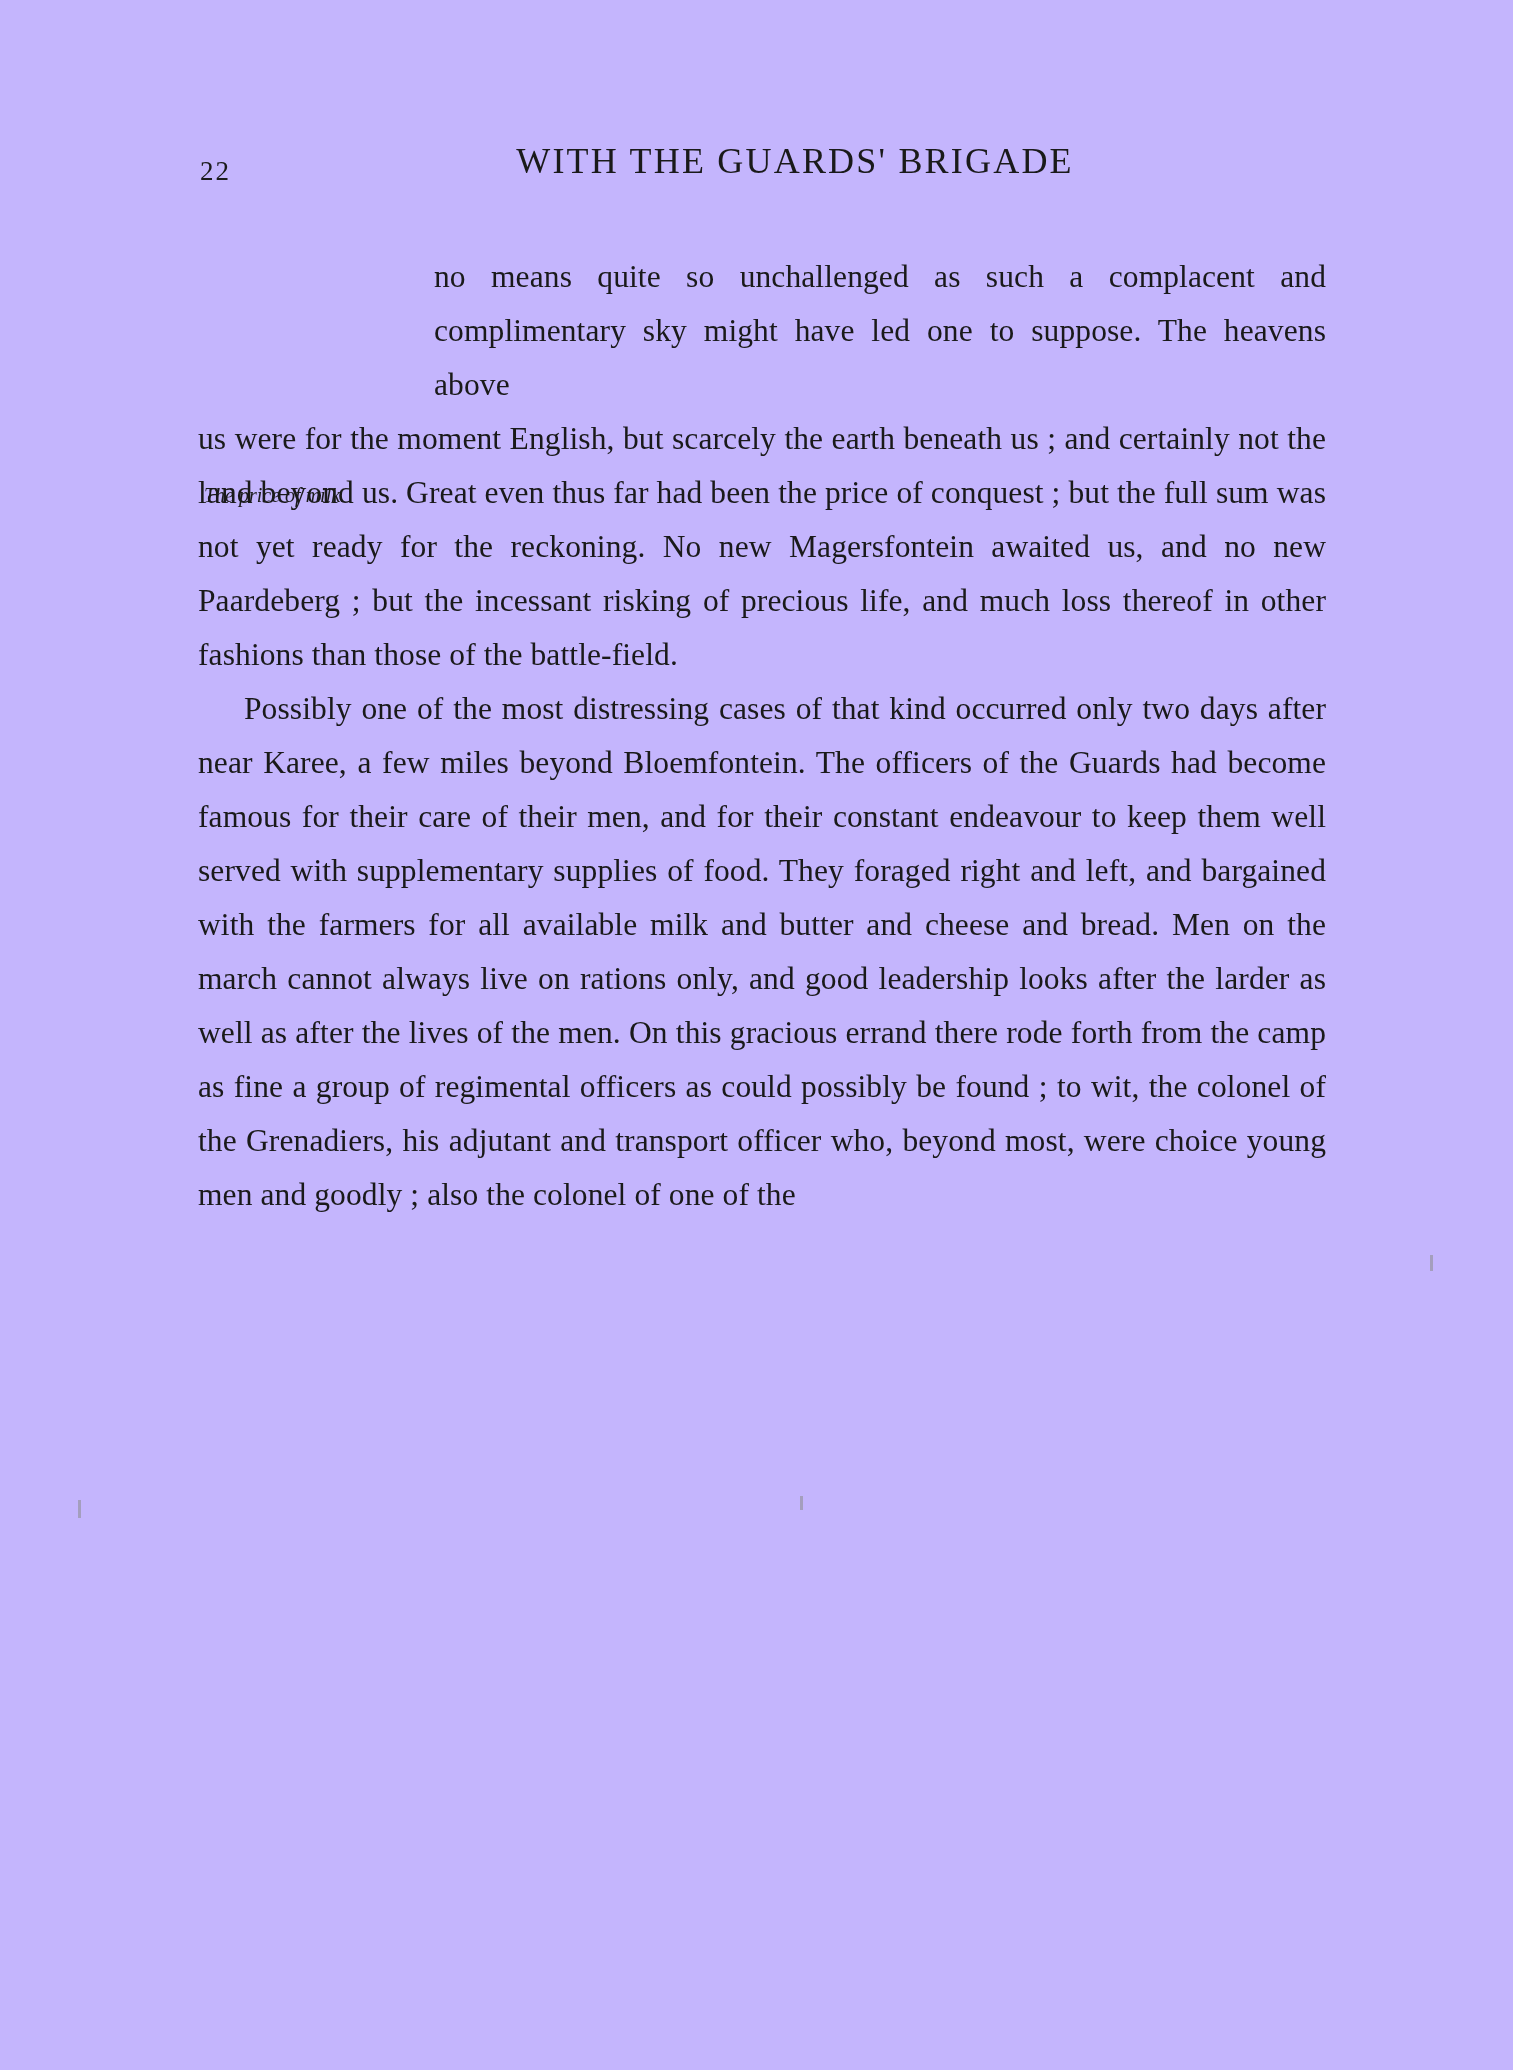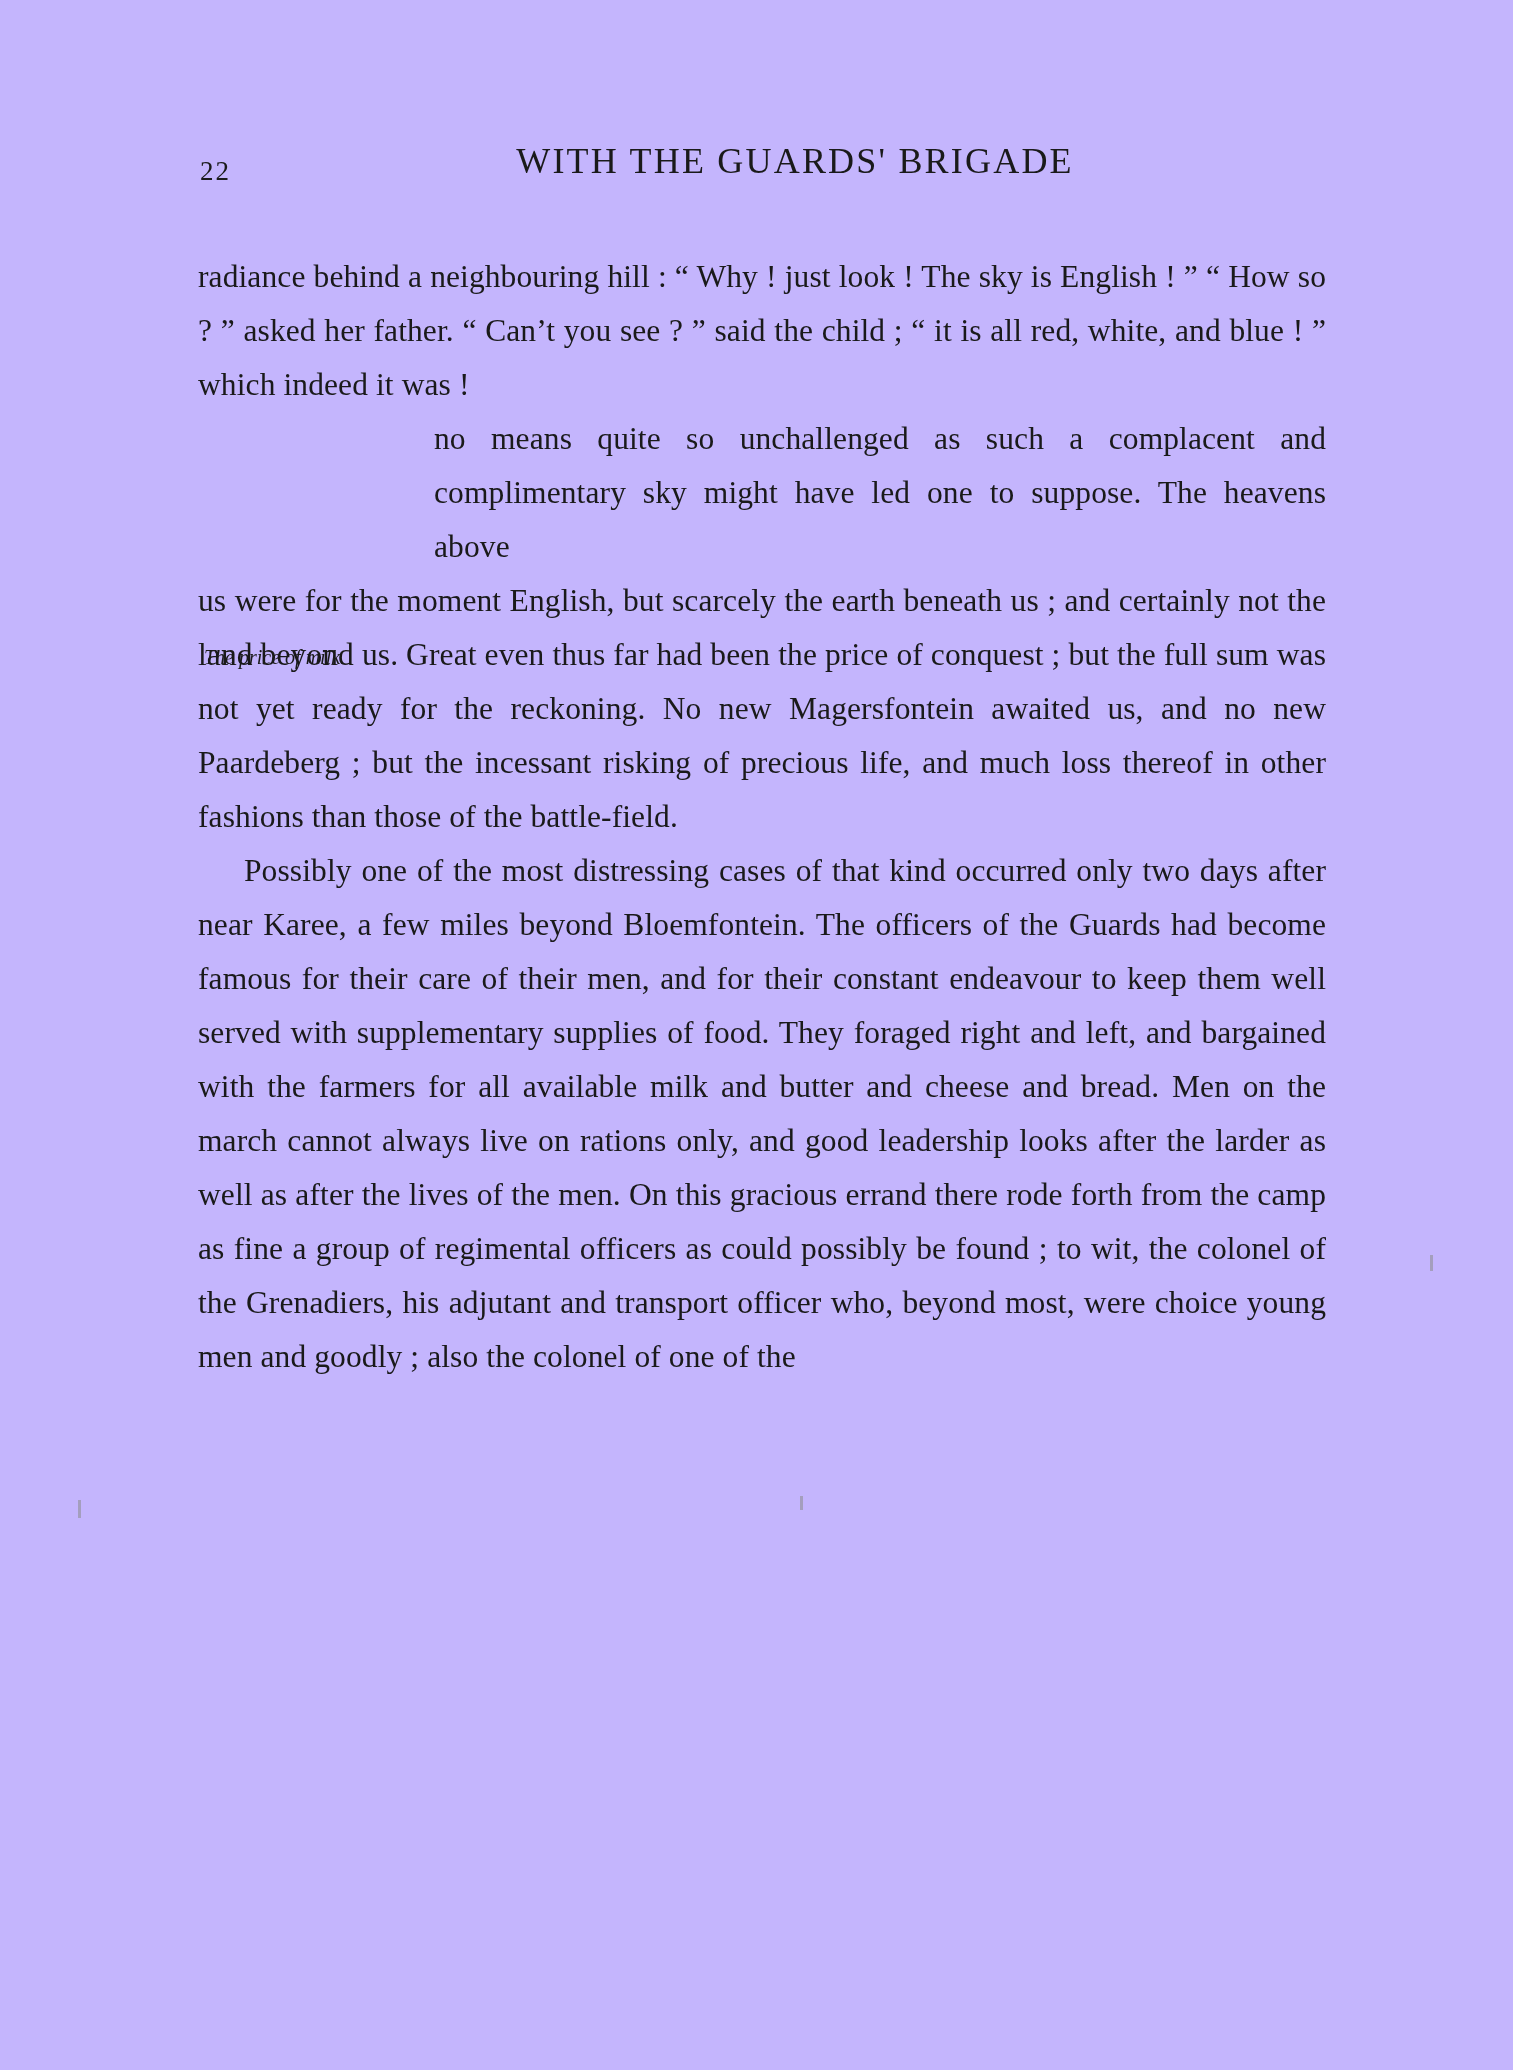--- a/index.html
+++ b/index.html
@@ -105,21 +105,20 @@
 
 <div class="page">
 
   <div class="header">
     <div class="folio">22</div>
     <div class="running-title">WITH THE GUARDS' BRIGADE</div>
   </div>
 
   <div class="body-col">
 
-    <p>radiance behind a neighbouring hill : “ Why ! just look ! The sky is English ! ”  “ How so ? ” asked her father. “ Can’t you see ? ” said the child ; “ it is all red, white, and blue ! ” which indeed it was !</p>
 
     <div class="sidenote-wrap">
       <p class="para-sidenote indented-block">no means quite so unchallenged as such a complacent and complimentary sky might have led one to suppose.  The heavens above</p>
       <p class="para-sidenote fullwidth-block">us were for the moment English, but scarcely the earth beneath us ; and certainly not the land beyond us.  Great even thus far had been the price of conquest ; but the full sum was not yet ready for the reckoning.  No new Magersfontein awaited us, and no new Paardeberg ; but the incessant risking of precious life, and much loss thereof in other fashions than those of the battle-field.</p>
       <div class="sidenote">The price of milk.</div>
     </div>
 
     <p class="indent">Possibly one of the most distressing cases of that kind occurred only two days after near Karee, a few miles beyond Bloemfontein.   The officers of the Guards had become famous for their care of their men, and for their constant endeavour to keep them well served with supplementary supplies of food.   They foraged right and left, and bargained with the farmers for all available milk and butter and cheese and bread.   Men on the march cannot always live on rations only, and good leadership looks after the larder as well as after the lives of the men.   On this gracious errand there rode forth from the camp as fine a group of regimental officers as could possibly be found ; to wit, the colonel of the Grenadiers, his adjutant and transport officer who, beyond most, were choice young men and goodly ; also the colonel of one of the</p>
 
   </div>

